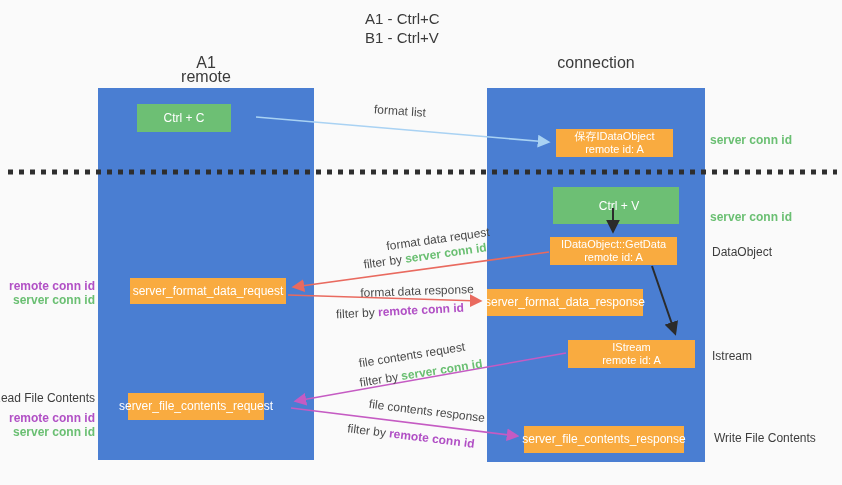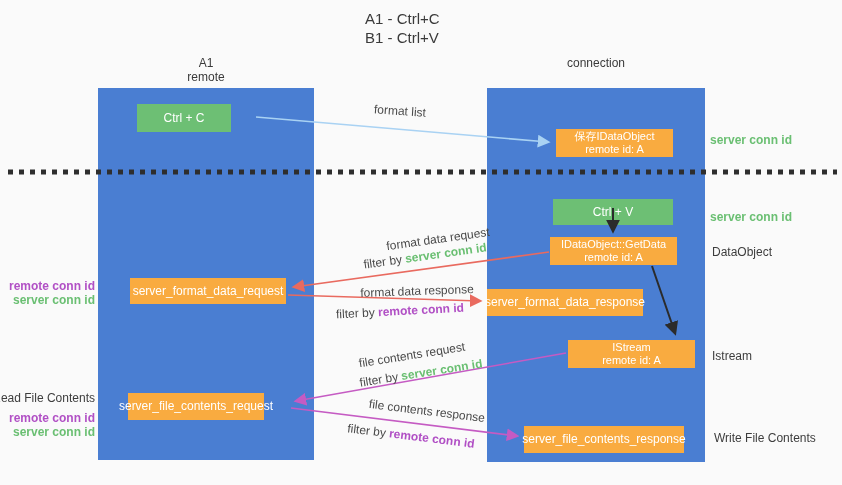--- a/index.html
+++ b/index.html
@@ -1,18 +1,18 @@
 <!DOCTYPE html>
 <html><head>
 <meta charset="utf-8">
 <style>
   html,body{margin:0;padding:0;background:#fafafa;font-family:"Liberation Sans","DejaVu Sans",sans-serif;}
   .canvas{position:relative;width:842px;height:485px;background:#fafafa;overflow:hidden;}
   .lane{position:absolute;background:#4a7ed2;}
-  .lane-header{position:absolute;text-align:center;font-size:12px;line-height:14px;color:#3a3a3a;}
+  .lane-header{position:absolute;text-align:center;font-size:16px;line-height:14px;color:#3a3a3a;}
   .title{position:absolute;font-size:15px;line-height:19px;color:#3a3a3a;}
   .node{position:absolute;display:flex;flex-direction:column;align-items:center;justify-content:center;color:#fff;text-align:center;}
   .node.green{background:#6dbf74;font-size:12px;}
   .node.orange{background:#f9ab40;font-size:11px;line-height:13px;}
   .node.orange.single{font-size:12px;}
   .edge-label{position:absolute;font-size:12px;color:#4a4a4a;text-align:center;white-space:nowrap;}
   .side-label{position:absolute;font-size:12px;white-space:nowrap;}
   .g{color:#6abf72;font-weight:bold;}
   .p{color:#b150c5;font-weight:bold;}
   .dk{color:#3d3d3d;}
@@ -41,21 +41,21 @@
 
   <div class="node green" style="left:137px;top:104px;width:94px;height:28px;">
     <div>Ctrl + C</div>
   </div>
 
   <div class="node orange" style="left:556px;top:129px;width:117px;height:28px;">
     <div>保存IDataObject</div>
     <div>remote id: A</div>
   </div>
 
-  <div class="node green" style="left:553px;top:199px;width:120px;height:26px;">
+  <div class="node green" style="left:553px;top:187px;width:120px;height:37px;padding-left:6px;">
     <div>Ctrl + V</div>
   </div>
 
   <div class="node orange" style="left:550px;top:237px;width:127px;height:28px;">
     <div>IDataObject::GetData</div>
     <div>remote id: A</div>
   </div>
 
   <div class="node orange single" style="left:487px;top:289px;width:156px;height:27px;">
     <div>server_format_data_response</div>

